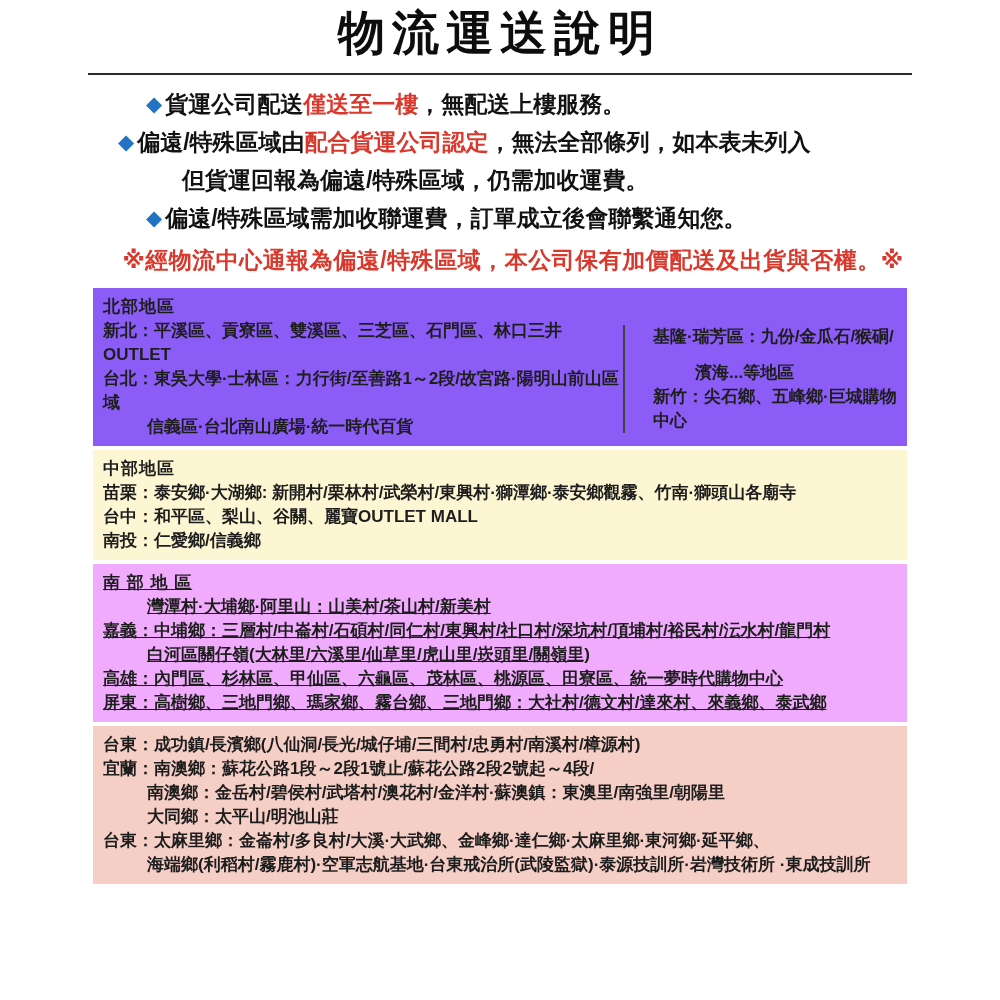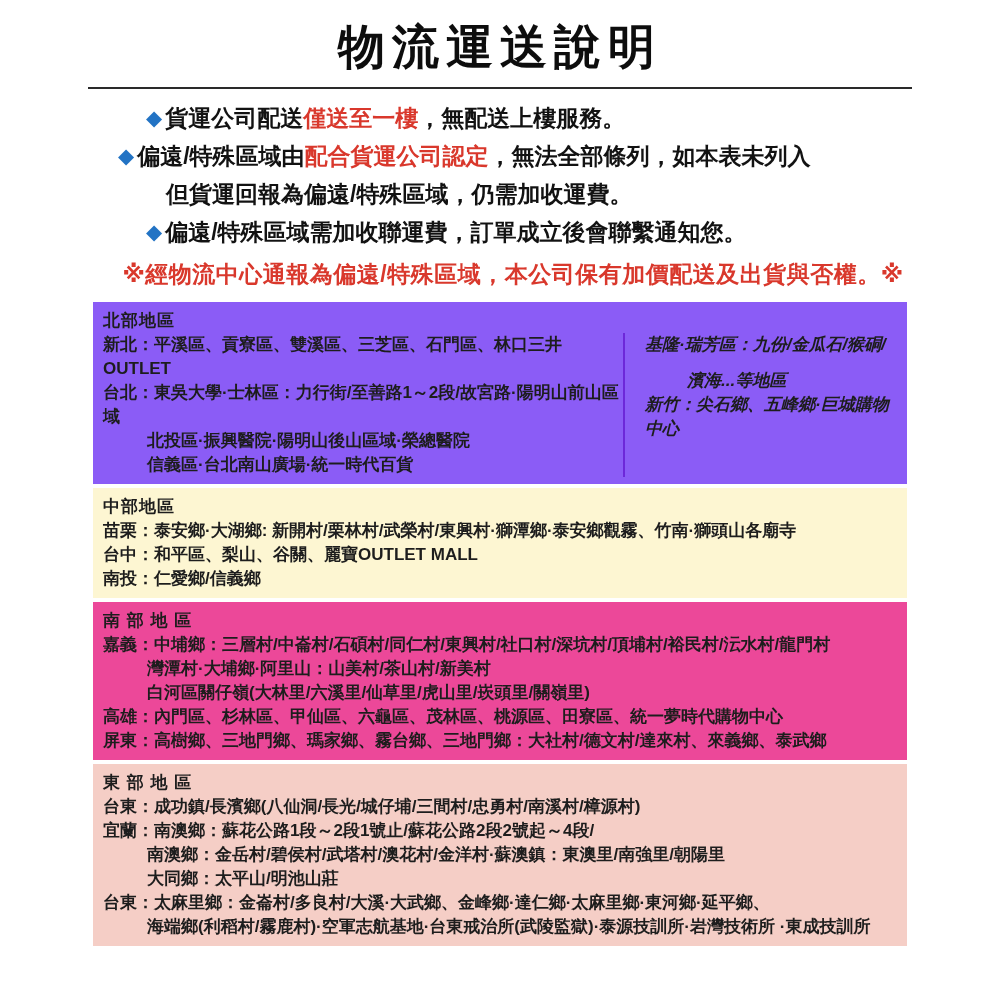--- a/index.html
+++ b/index.html
@@ -2,54 +2,54 @@
 <html><head>
 <meta charset="utf-8">
 <style>
   html,body { margin:0; padding:0; background:#ffffff; }
   .page {
     width:1000px; height:1000px; position:relative; overflow:hidden;
     background:#ffffff;
     font-family:"Liberation Sans","DejaVu Sans",sans-serif;
   }
   .title {
-    margin:0; padding-top:16px; text-align:center;
+    margin:0; padding-top:2px; text-align:center;
     font-size:47px; font-weight:700; letter-spacing:7px; color:#0d0d0d;
   }
   .divider {
     width:824px; margin:8px auto 0; height:0; border-top:2px solid #2a2a2a;
   }
   .bullets { margin:14px 0 0 118px; }
   .bullet {
     font-size:23px; font-weight:700; color:#121212;
     margin-top:8px; line-height:30px;
   }
   .bullet.b-first { margin-left:28px; }
-  .bullet.b-cont  { margin-left:48px; }
+  .bullet.b-cont  { margin-left:64px; }
   .diamond { color:#2273c4; margin-right:3px; font-size:21px; vertical-align:1px; }
   .red { color:#d9382c;text-align:right; }
   .notice {
     margin-top:12px; text-align:center;
     font-size:23px; font-weight:700; color:#d9382c; letter-spacing:0.5px;padding-left:26px;
   }
   .regions { width:814px; margin:12px auto 0; }
   .region {
     padding:7px 10px; margin-bottom:4px;
     font-size:17px; font-weight:700; color:#1d1d1d; line-height:24px;
     box-sizing:border-box;
   }
   .region-header { letter-spacing:1px; }
   .indent-1 { padding-left:44px; }
   .north  { background:#8b5cf6; }
   .middle { background:#fdf6d2; }
-  .south  { background:#ec4899; }
+  .south  { background:#f0abfc;text-decoration:underline; }
   .east   { background:#f5cec6; }
-  .north-cols { display:flex; }
+  .north-cols { display:flex;align-items:center; }
   .north-left { width:520px; flex:0 0 auto; }
-  .north-right { flex:1; border-left:2px solid #6d28d9; padding-left:20px;font-style:italic; }
+  .north-right { flex:1; border-left:2px solid #404040; padding-left:28px; }
   .north-right .indent-1 { padding-left:42px;margin-top:12px; }
 </style>
 </head>
 <body>
 
 <div class="page">
 
   <h1 class="title">物流運送說明</h1>
   <div class="divider"></div>
 
@@ -71,49 +71,47 @@
   <div class="notice">※經物流中心通報為偏遠/特殊區域，本公司保有加價配送及出貨與否權。※</div>
 
   <div class="regions">
 
     <div class="region north">
       <div class="region-header">北部地區</div>
       <div class="north-cols">
         <div class="north-left">
           <div class="line">新北：平溪區、貢寮區、雙溪區、三芝區、石門區、林口三井OUTLET</div>
           <div class="line">台北：東吳大學·士林區：力行街/至善路1～2段/故宮路·陽明山前山區域</div>
-          <div class="line indent-1">北投區·振興醫院·陽明山後山區域·榮總醫院</div>
           <div class="line indent-1">信義區·台北南山廣場·統一時代百貨</div>
         </div>
         <div class="north-right">
           <div class="line">基隆·瑞芳區：九份/金瓜石/猴硐/</div>
           <div class="line indent-1">濱海...等地區</div>
           <div class="line">新竹：尖石鄉、五峰鄉·巨城購物中心</div>
         </div>
       </div>
     </div>
 
     <div class="region middle">
       <div class="region-header">中部地區</div>
       <div class="line">苗栗：泰安鄉·大湖鄉: 新開村/栗林村/武榮村/東興村·獅潭鄉·泰安鄉觀霧、竹南·獅頭山各廟寺</div>
       <div class="line">台中：和平區、梨山、谷關、麗寶OUTLET MALL</div>
       <div class="line">南投：仁愛鄉/信義鄉</div>
     </div>
 
     <div class="region south">
       <div class="region-header">南 部 地 區</div>
+      <div class="line indent-1">灣潭村·大埔鄉·阿里山：山美村/茶山村/新美村</div>
       <div class="line">嘉義：中埔鄉：三層村/中崙村/石碩村/同仁村/東興村/社口村/深坑村/頂埔村/裕民村/沄水村/龍門村</div>
-      <div class="line indent-1">灣潭村·大埔鄉·阿里山：山美村/茶山村/新美村</div>
       <div class="line indent-1">白河區關仔嶺(大林里/六溪里/仙草里/虎山里/崁頭里/關嶺里)</div>
       <div class="line">高雄：內門區、杉林區、甲仙區、六龜區、茂林區、桃源區、田寮區、統一夢時代購物中心</div>
       <div class="line">屏東：高樹鄉、三地門鄉、瑪家鄉、霧台鄉、三地門鄉：大社村/德文村/達來村、來義鄉、泰武鄉</div>
     </div>
 
     <div class="region east">
-      <div class="region-header">東 部 地 區</div>
       <div class="line">台東：成功鎮/長濱鄉(八仙洞/長光/城仔埔/三間村/忠勇村/南溪村/樟源村)</div>
       <div class="line">宜蘭：南澳鄉：蘇花公路1段～2段1號止/蘇花公路2段2號起～4段/</div>
       <div class="line indent-1">南澳鄉：金岳村/碧侯村/武塔村/澳花村/金洋村·蘇澳鎮：東澳里/南強里/朝陽里</div>
       <div class="line indent-1">大同鄉：太平山/明池山莊</div>
       <div class="line">台東：太麻里鄉：金崙村/多良村/大溪·大武鄉、金峰鄉·達仁鄉·太麻里鄉·東河鄉·延平鄉、</div>
       <div class="line indent-1">海端鄉(利稻村/霧鹿村)·空軍志航基地·台東戒治所(武陵監獄)·泰源技訓所·岩灣技術所 ·東成技訓所</div>
     </div>
 
   </div>
 

